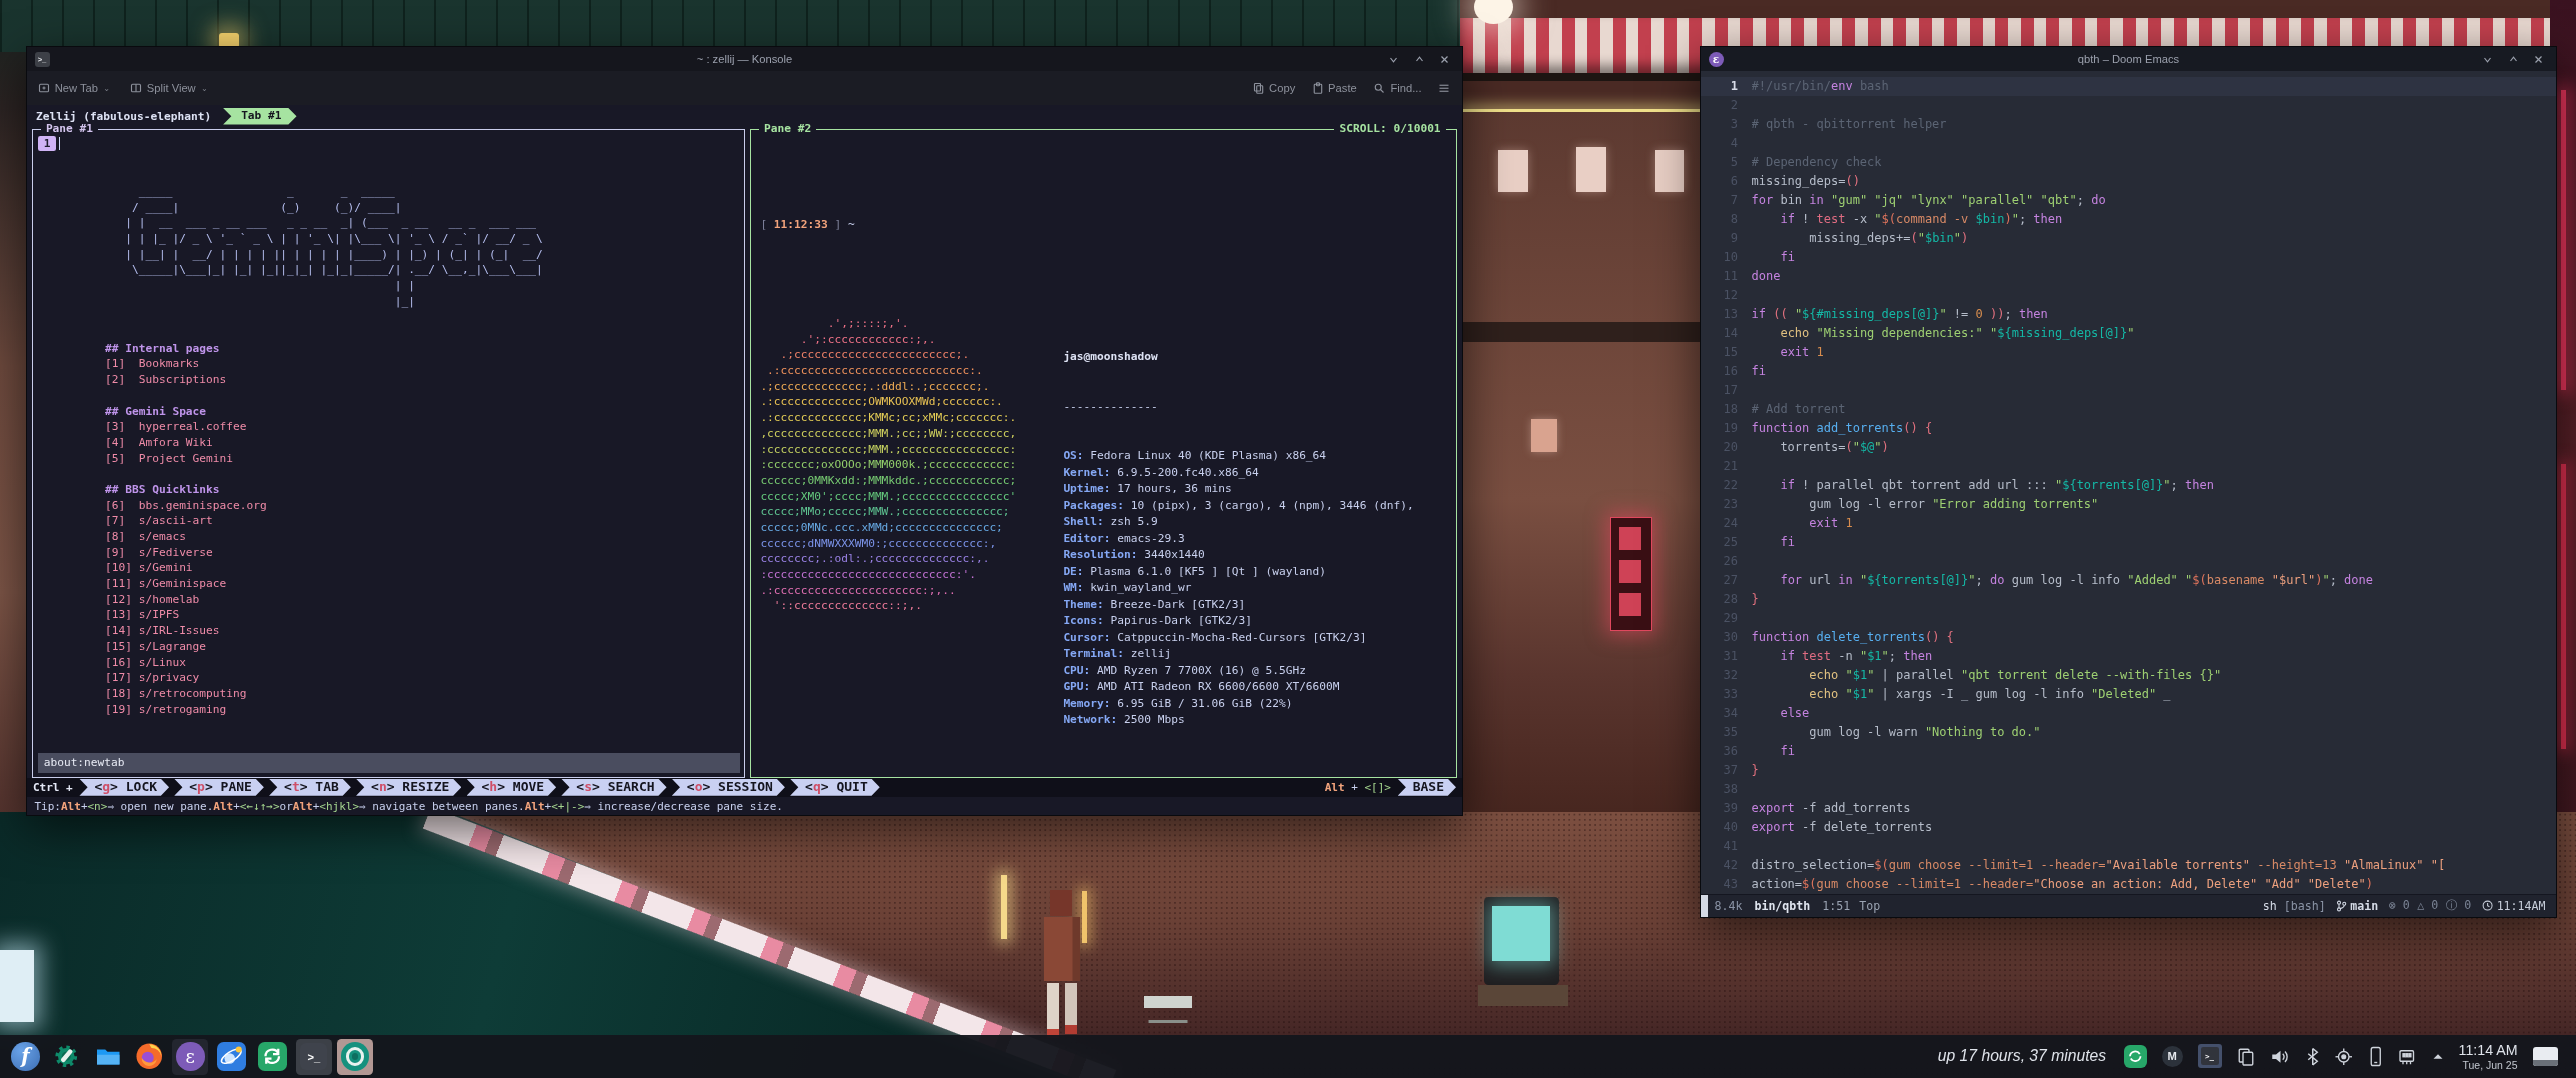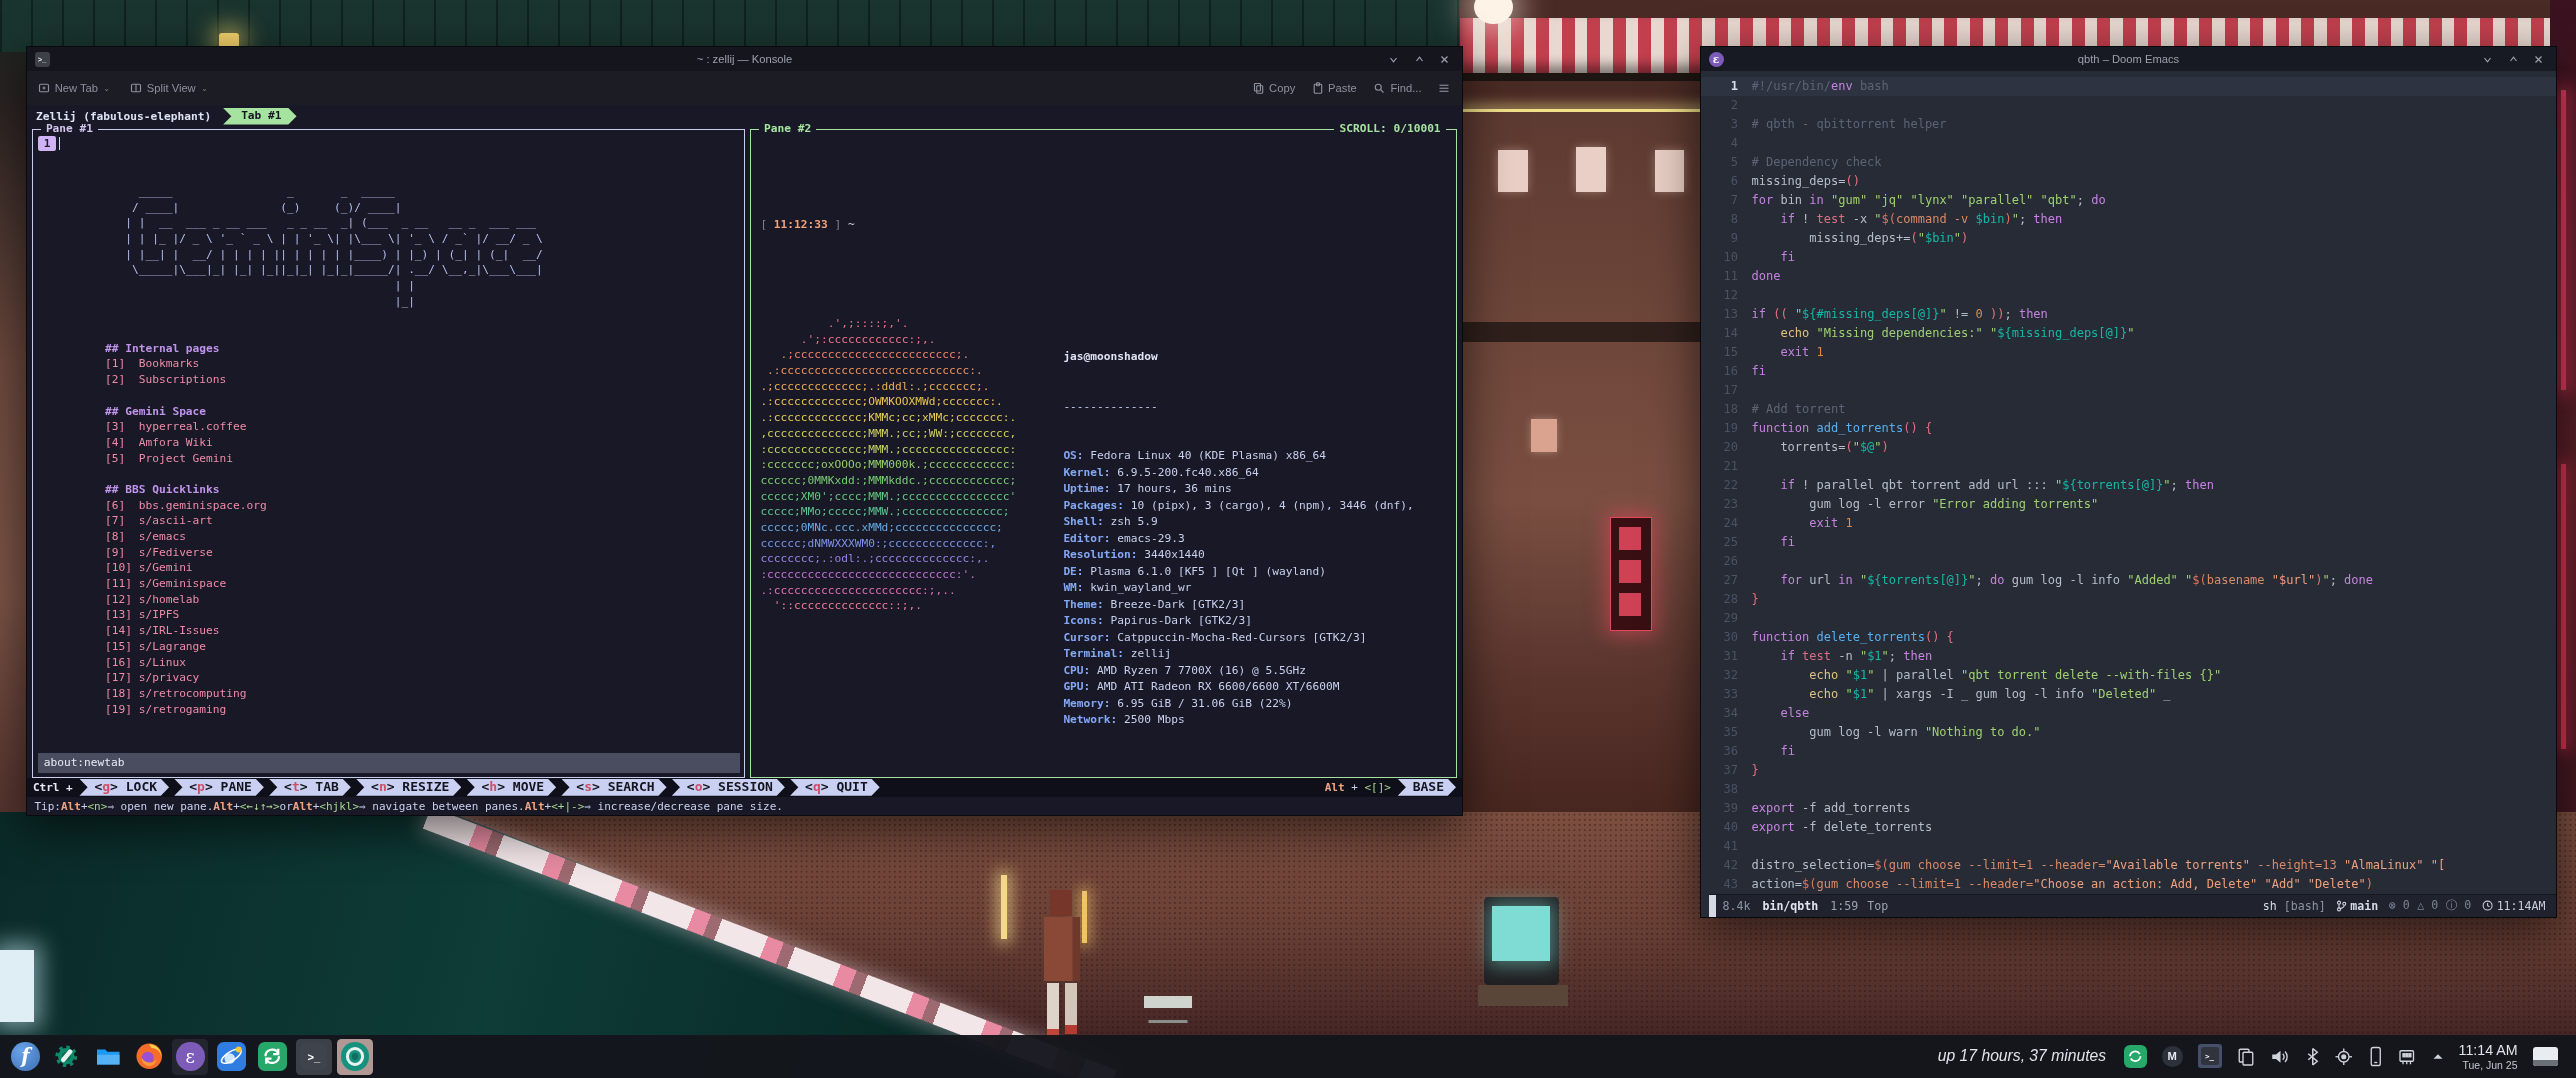--- a/index.html
+++ b/index.html
@@ -139,21 +139,21 @@
              font-size:12px;line-height:19px;white-space:pre;}
   .eline{display:flex;height:19px;}
   .eline.cur{background:#2e3342;}
   .enum{width:37px;text-align:right;padding-right:13.5px;color:#4b5264;flex:none;}
   .eline.cur .enum{color:#d8dce8;font-weight:bold;}
   .ecode{flex:1;overflow:hidden;}
   .ek-txt{color:#b6bdca;} .ek-com{color:#5b6474;} .ek-kw{color:#c583e0;} .ek-str{color:#9ed072;}
   .ek-var{color:#14b8a6;} .ek-num{color:#d88d4e;} .ek-fn{color:#57aff0;} .ek-builtin{color:#e0c080;}
   .ek-test{color:#e06c82;} .ek-paren{color:#e2717f;} .ek-sub{color:#e0745c;} .ek-subtxt{color:#d98a66;}
   .ek-substr{color:#eda07e;}
-  .em-modeline{position:absolute;left:8px;right:0;bottom:0;height:22.5px;background:#20232e;border-top:0.7px solid #141620;
+  .em-modeline{position:absolute;left:0;right:0;bottom:0;height:22.5px;background:#20232e;border-top:0.7px solid #141620;
                display:flex;align-items:center;font-size:11.6px;color:#9aa3b2;padding-left:13.5px;padding-right:10.5px;
                font-family:"DejaVu Sans Mono",monospace;}
   .em-modeline .bar{position:absolute;left:0;top:0;width:6.7px;height:100%;background:#d4d9e4;}
   .ml-size{color:#8a93a5;} .ml-buf{color:#dfe4ee;font-weight:bold;margin-left:12px;}
   .ml-pos{margin-left:12px;} .ml-top{margin-left:9px;}
   .ml-right{margin-left:auto;display:flex;align-items:center;gap:10.5px;}
   .ml-mode{color:#d6dce8;} .ml-branch{display:flex;align-items:center;gap:3.7px;color:#d6dce8;font-weight:bold;}
   .ml-diag{color:#7a8394;display:flex;gap:7.5px;}
   .ml-time{display:flex;align-items:center;gap:3.7px;color:#c6ccd8;}
   
@@ -417,21 +417,21 @@
               <line x1="10" y1="2" x2="2" y2="10"></line>
             </svg>
           </span>
       </div>
     </div>
     <div class="em-buffer" id="em-buffer"><div class="eline cur"><span class="enum">1</span><span class="ecode"><span class="ek-com">#!/usr/bin/</span><span class="ek-kw">env</span><span class="ek-com"> bash</span></span></div><div class="eline"><span class="enum">2</span><span class="ecode">&nbsp;</span></div><div class="eline"><span class="enum">3</span><span class="ecode"><span class="ek-com"># qbth - qbittorrent helper</span></span></div><div class="eline"><span class="enum">4</span><span class="ecode">&nbsp;</span></div><div class="eline"><span class="enum">5</span><span class="ecode"><span class="ek-com"># Dependency check</span></span></div><div class="eline"><span class="enum">6</span><span class="ecode"><span class="ek-txt">missing_deps=</span><span class="ek-paren">()</span></span></div><div class="eline"><span class="enum">7</span><span class="ecode"><span class="ek-kw">for</span><span class="ek-txt"> bin </span><span class="ek-kw">in</span><span class="ek-txt"> </span><span class="ek-str">"gum"</span><span class="ek-txt"> </span><span class="ek-str">"jq"</span><span class="ek-txt"> </span><span class="ek-str">"lynx"</span><span class="ek-txt"> </span><span class="ek-str">"parallel"</span><span class="ek-txt"> </span><span class="ek-str">"qbt"</span><span class="ek-txt">; </span><span class="ek-kw">do</span></span></div><div class="eline"><span class="enum">8</span><span class="ecode"><span class="ek-txt">    </span><span class="ek-kw">if</span><span class="ek-txt"> ! </span><span class="ek-test">test</span><span class="ek-txt"> -x </span><span class="ek-str">"</span><span class="ek-sub">$(</span><span class="ek-subtxt">command -v </span><span class="ek-var">$bin</span><span class="ek-sub">)</span><span class="ek-str">"</span><span class="ek-txt">; </span><span class="ek-kw">then</span></span></div><div class="eline"><span class="enum">9</span><span class="ecode"><span class="ek-txt">        missing_deps+=</span><span class="ek-paren">(</span><span class="ek-str">"</span><span class="ek-var">$bin</span><span class="ek-str">"</span><span class="ek-paren">)</span></span></div><div class="eline"><span class="enum">10</span><span class="ecode"><span class="ek-txt">    </span><span class="ek-kw">fi</span></span></div><div class="eline"><span class="enum">11</span><span class="ecode"><span class="ek-kw">done</span></span></div><div class="eline"><span class="enum">12</span><span class="ecode">&nbsp;</span></div><div class="eline"><span class="enum">13</span><span class="ecode"><span class="ek-kw">if</span><span class="ek-txt"> </span><span class="ek-paren">((</span><span class="ek-txt"> </span><span class="ek-str">"</span><span class="ek-var">${#missing_deps[@]}</span><span class="ek-str">"</span><span class="ek-txt"> != </span><span class="ek-num">0</span><span class="ek-txt"> </span><span class="ek-paren">))</span><span class="ek-txt">; </span><span class="ek-kw">then</span></span></div><div class="eline"><span class="enum">14</span><span class="ecode"><span class="ek-txt">    </span><span class="ek-builtin">echo</span><span class="ek-txt"> </span><span class="ek-str">"Missing dependencies:"</span><span class="ek-txt"> </span><span class="ek-str">"</span><span class="ek-var">${missing_deps[@]}</span><span class="ek-str">"</span></span></div><div class="eline"><span class="enum">15</span><span class="ecode"><span class="ek-txt">    </span><span class="ek-kw">exit</span><span class="ek-txt"> </span><span class="ek-num">1</span></span></div><div class="eline"><span class="enum">16</span><span class="ecode"><span class="ek-kw">fi</span></span></div><div class="eline"><span class="enum">17</span><span class="ecode">&nbsp;</span></div><div class="eline"><span class="enum">18</span><span class="ecode"><span class="ek-com"># Add torrent</span></span></div><div class="eline"><span class="enum">19</span><span class="ecode"><span class="ek-kw">function</span><span class="ek-txt"> </span><span class="ek-fn">add_torrents</span><span class="ek-paren">()</span><span class="ek-txt"> </span><span class="ek-paren">{</span></span></div><div class="eline"><span class="enum">20</span><span class="ecode"><span class="ek-txt">    torrents=</span><span class="ek-paren">(</span><span class="ek-str">"</span><span class="ek-var">$@</span><span class="ek-str">"</span><span class="ek-paren">)</span></span></div><div class="eline"><span class="enum">21</span><span class="ecode">&nbsp;</span></div><div class="eline"><span class="enum">22</span><span class="ecode"><span class="ek-txt">    </span><span class="ek-kw">if</span><span class="ek-txt"> ! parallel qbt torrent add url ::: </span><span class="ek-str">"</span><span class="ek-var">${torrents[@]}</span><span class="ek-str">"</span><span class="ek-txt">; </span><span class="ek-kw">then</span></span></div><div class="eline"><span class="enum">23</span><span class="ecode"><span class="ek-txt">        gum log -l error </span><span class="ek-str">"Error adding torrents"</span></span></div><div class="eline"><span class="enum">24</span><span class="ecode"><span class="ek-txt">        </span><span class="ek-kw">exit</span><span class="ek-txt"> </span><span class="ek-num">1</span></span></div><div class="eline"><span class="enum">25</span><span class="ecode"><span class="ek-txt">    </span><span class="ek-kw">fi</span></span></div><div class="eline"><span class="enum">26</span><span class="ecode">&nbsp;</span></div><div class="eline"><span class="enum">27</span><span class="ecode"><span class="ek-txt">    </span><span class="ek-kw">for</span><span class="ek-txt"> url </span><span class="ek-kw">in</span><span class="ek-txt"> </span><span class="ek-str">"</span><span class="ek-var">${torrents[@]}</span><span class="ek-str">"</span><span class="ek-txt">; </span><span class="ek-kw">do</span><span class="ek-txt"> gum log -l info </span><span class="ek-str">"Added"</span><span class="ek-txt"> </span><span class="ek-str">"</span><span class="ek-sub">$(</span><span class="ek-subtxt">basename </span><span class="ek-substr">"$url"</span><span class="ek-sub">)</span><span class="ek-str">"</span><span class="ek-txt">; </span><span class="ek-kw">done</span></span></div><div class="eline"><span class="enum">28</span><span class="ecode"><span class="ek-paren">}</span></span></div><div class="eline"><span class="enum">29</span><span class="ecode">&nbsp;</span></div><div class="eline"><span class="enum">30</span><span class="ecode"><span class="ek-kw">function</span><span class="ek-txt"> </span><span class="ek-fn">delete_torrents</span><span class="ek-paren">()</span><span class="ek-txt"> </span><span class="ek-paren">{</span></span></div><div class="eline"><span class="enum">31</span><span class="ecode"><span class="ek-txt">    </span><span class="ek-kw">if</span><span class="ek-txt"> </span><span class="ek-test">test</span><span class="ek-txt"> -n </span><span class="ek-str">"</span><span class="ek-var">$1</span><span class="ek-str">"</span><span class="ek-txt">; </span><span class="ek-kw">then</span></span></div><div class="eline"><span class="enum">32</span><span class="ecode"><span class="ek-txt">        </span><span class="ek-builtin">echo</span><span class="ek-txt"> </span><span class="ek-str">"</span><span class="ek-var">$1</span><span class="ek-str">"</span><span class="ek-txt"> | parallel </span><span class="ek-str">"qbt torrent delete --with-files {}"</span></span></div><div class="eline"><span class="enum">33</span><span class="ecode"><span class="ek-txt">        </span><span class="ek-builtin">echo</span><span class="ek-txt"> </span><span class="ek-str">"</span><span class="ek-var">$1</span><span class="ek-str">"</span><span class="ek-txt"> | xargs -I _ gum log -l info </span><span class="ek-str">"Deleted"</span><span class="ek-txt"> _</span></span></div><div class="eline"><span class="enum">34</span><span class="ecode"><span class="ek-txt">    </span><span class="ek-kw">else</span></span></div><div class="eline"><span class="enum">35</span><span class="ecode"><span class="ek-txt">        gum log -l warn </span><span class="ek-str">"Nothing to do."</span></span></div><div class="eline"><span class="enum">36</span><span class="ecode"><span class="ek-txt">    </span><span class="ek-kw">fi</span></span></div><div class="eline"><span class="enum">37</span><span class="ecode"><span class="ek-paren">}</span></span></div><div class="eline"><span class="enum">38</span><span class="ecode">&nbsp;</span></div><div class="eline"><span class="enum">39</span><span class="ecode"><span class="ek-kw">export</span><span class="ek-txt"> -f add_torrents</span></span></div><div class="eline"><span class="enum">40</span><span class="ecode"><span class="ek-kw">export</span><span class="ek-txt"> -f delete_torrents</span></span></div><div class="eline"><span class="enum">41</span><span class="ecode">&nbsp;</span></div><div class="eline"><span class="enum">42</span><span class="ecode"><span class="ek-txt">distro_selection=</span><span class="ek-sub">$(</span><span class="ek-subtxt">gum choose --limit=1 --header=</span><span class="ek-substr">"Available torrents"</span><span class="ek-subtxt"> --height=13 </span><span class="ek-substr">"AlmaLinux"</span><span class="ek-subtxt"> </span><span class="ek-substr">"[</span></span></div><div class="eline"><span class="enum">43</span><span class="ecode"><span class="ek-txt">action=</span><span class="ek-sub">$(</span><span class="ek-subtxt">gum choose --limit=1 --header=</span><span class="ek-substr">"Choose an action: Add, Delete"</span><span class="ek-subtxt"> </span><span class="ek-substr">"Add"</span><span class="ek-subtxt"> </span><span class="ek-substr">"Delete"</span><span class="ek-sub">)</span></span></div><div class="eline"><span class="enum">44</span><span class="ecode"><span class="ek-txt">relver=</span><span class="ek-sub">$(</span><span class="ek-subtxt">gum input --placeholder=</span><span class="ek-substr">"Enter $distro_selection release version"</span><span class="ek-sub">)</span></span></div></div>
     <div class="em-modeline">
       <span class="bar"></span>
       <span class="ml-size">8.4k</span>
       <span class="ml-buf">bin/qbth</span>
-      <span class="ml-pos">1:59</span>
+      <span class="ml-pos">1:51</span>
       <span class="ml-top">Top</span>
       <span class="ml-right">
         <span class="ml-mode"><span>sh</span> <span style="color:#8a93a5">[bash]</span></span>
         <span class="ml-branch">
           <svg width="10.5" height="12" viewBox="0 0 14 16">
               <circle cx="4" cy="3.5" r="2" stroke="#d6dce8" fill="none" stroke-width="1.4"></circle>
               <circle cx="4" cy="12.5" r="2" stroke="#d6dce8" fill="none" stroke-width="1.4"></circle>
               <circle cx="11" cy="5" r="2" stroke="#d6dce8" fill="none" stroke-width="1.4"></circle>
               <path d="M4 5.5 L4 10.5 M11 7 Q11 10 5.5 11.5" stroke="#d6dce8" fill="none" stroke-width="1.4"></path>
             </svg>

